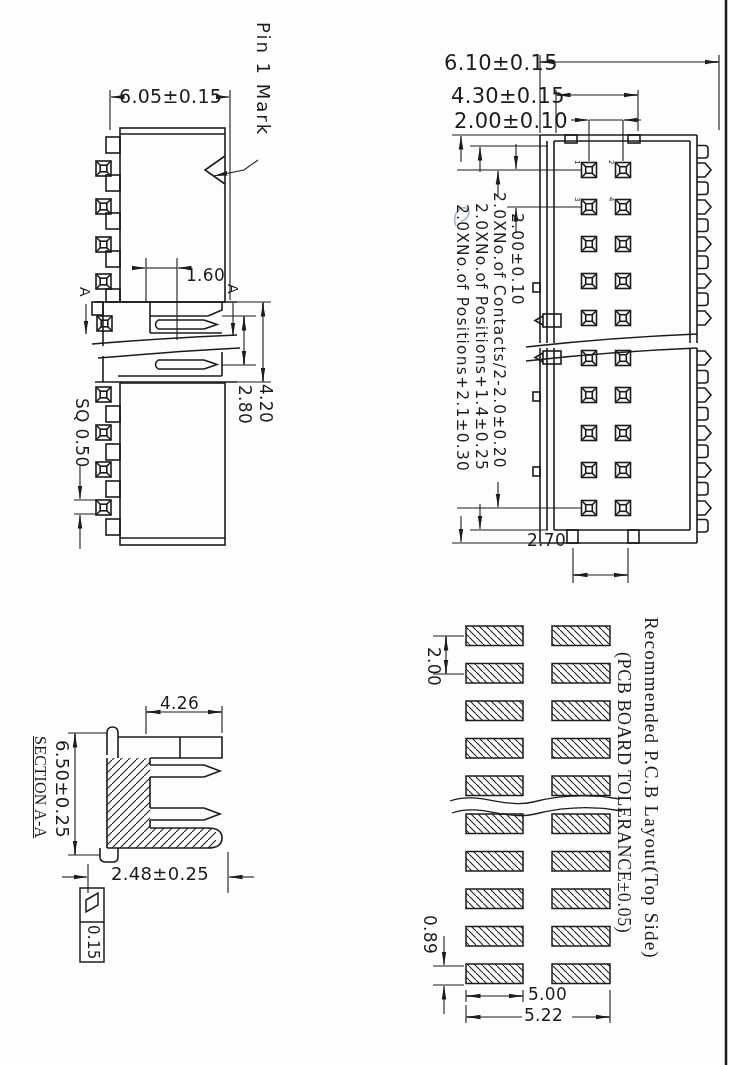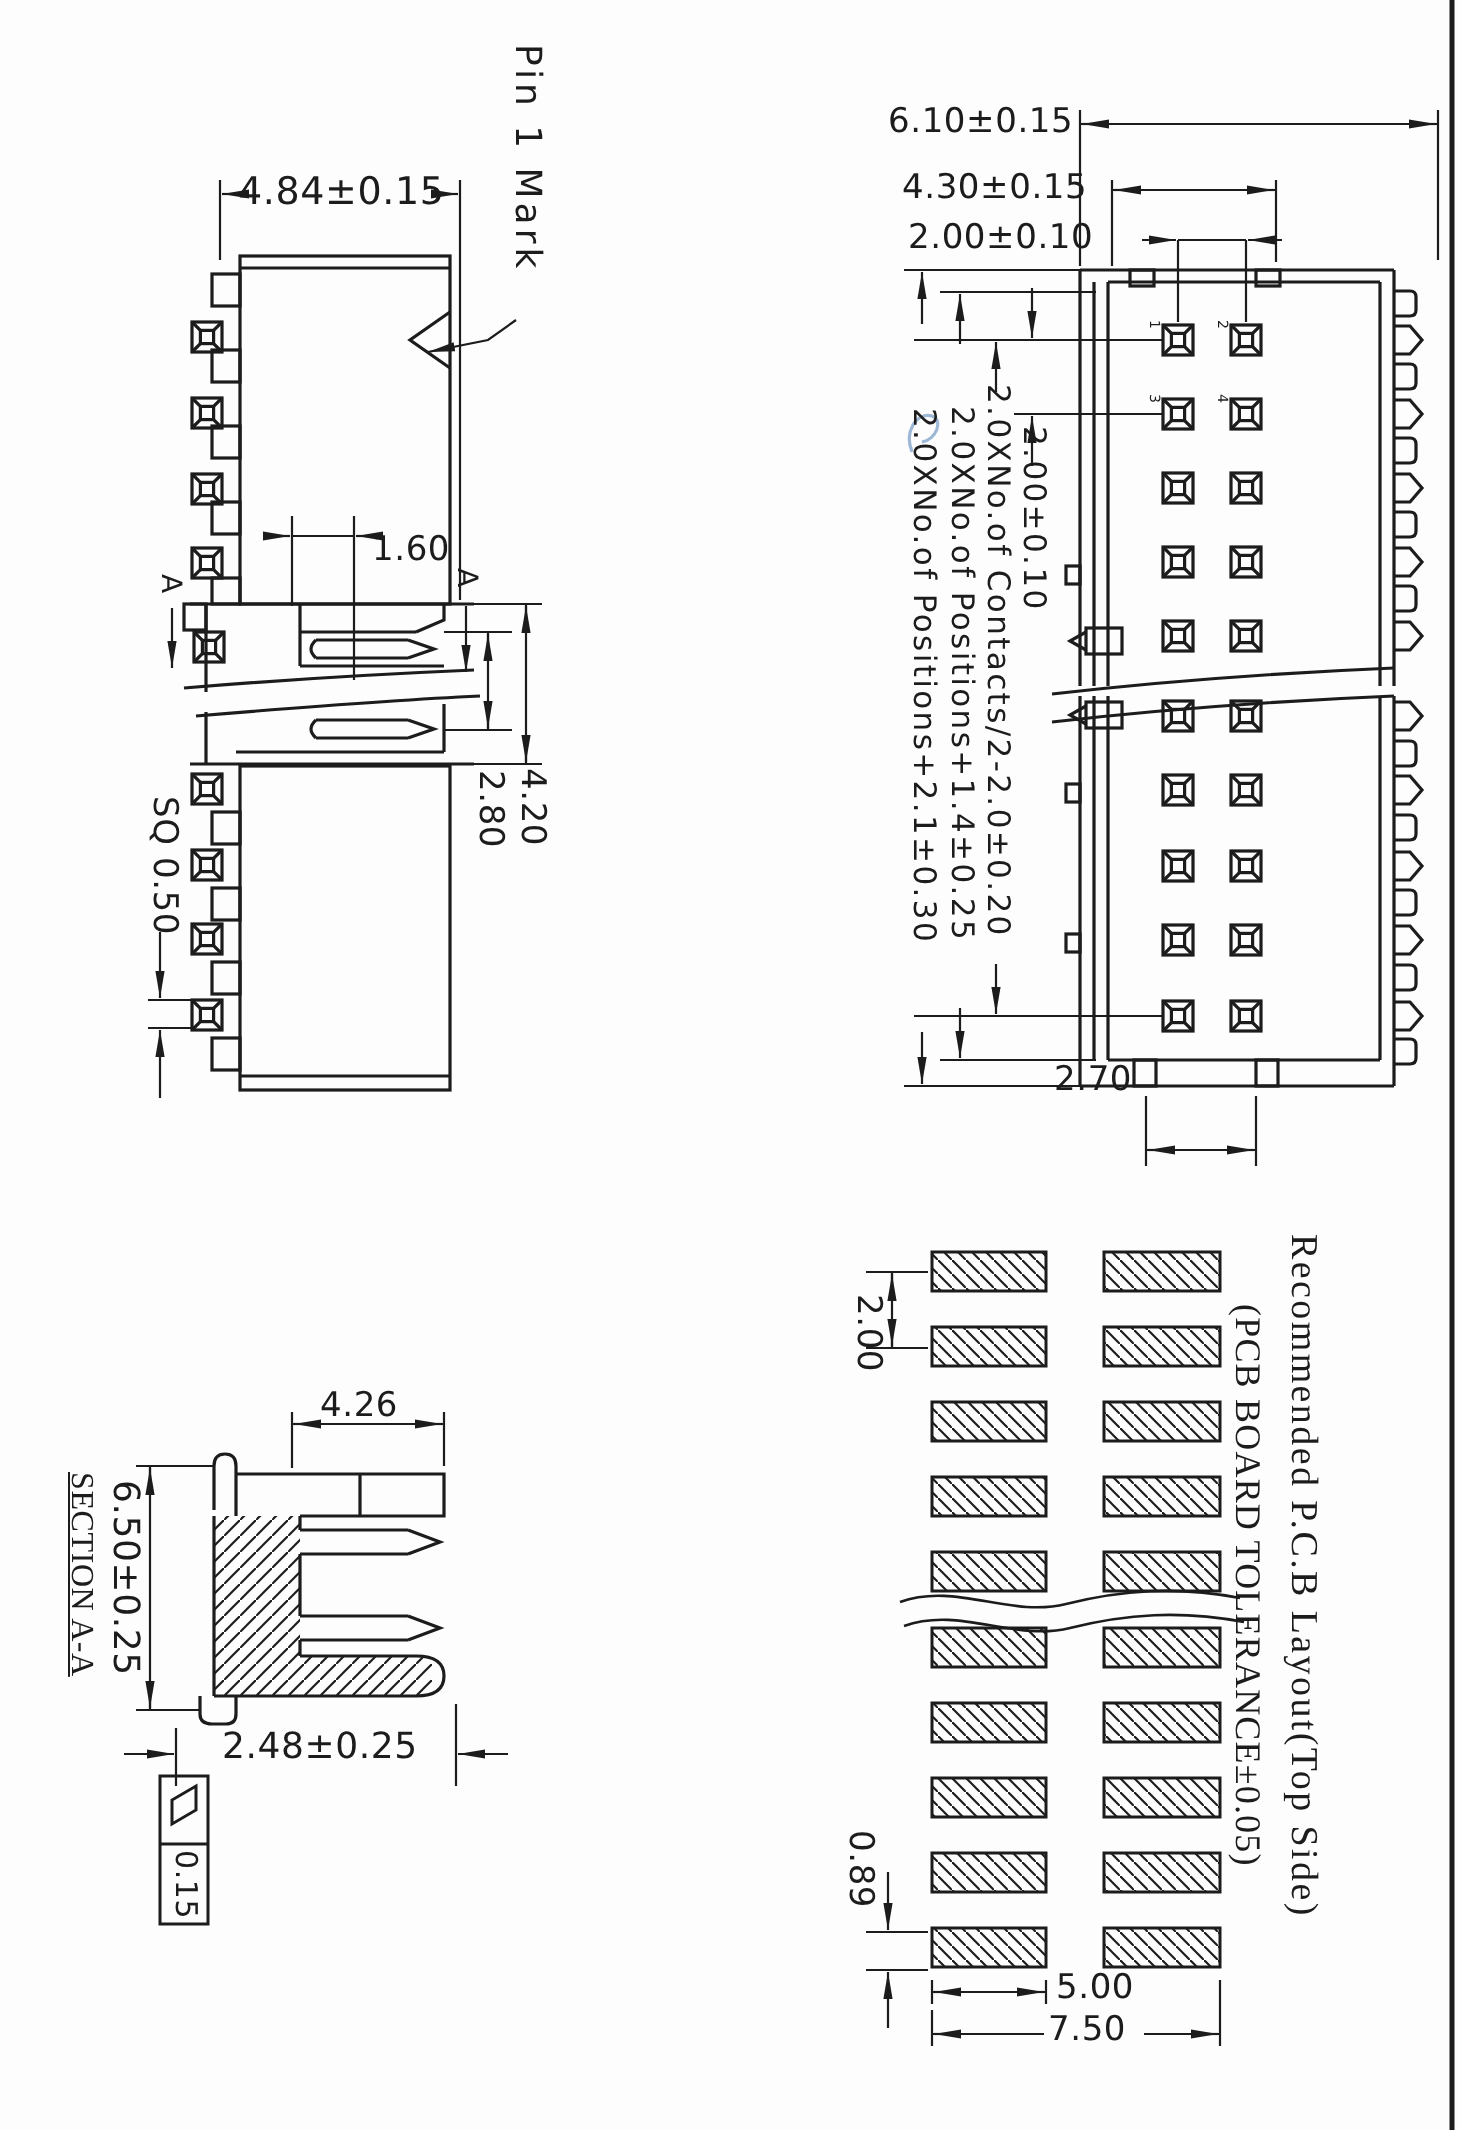--- a/index.html
+++ b/index.html
@@ -3,21 +3,21 @@
 <meta charset="utf-8">
 <style>
   html,body{margin:0;padding:0;background:#e8e8e8;}
   .sheet{position:relative;width:730px;height:1065px;background:#fdfdfd;overflow:hidden;
          font-family:"DejaVu Sans",sans-serif;color:#1c1c1c;}
   svg{position:absolute;left:0;top:0;}
   .lbl{position:absolute;white-space:nowrap;line-height:1;color:#1c1c1c;
        font-family:"DejaVu Sans",sans-serif;font-size:17px;letter-spacing:.3px;}
   .rot{transform:rotate(90deg);transform-origin:0 0;}
   .serif{font-family:"Liberation Serif","DejaVu Serif",serif;}
-  .f19{font-size:19px;} .f18{font-size:18px;} .f165{font-size:17px;}
+  .f19{font-size:19px;} .f18{font-size:18px;} .f165{font-size:21px;}
   .f16{font-size:16px;} .f155{font-size:15.5px;} .f15{font-size:15px;}
   .f14{font-size:14px;} .tiny{font-size:7px;letter-spacing:0;}
   .sp12{letter-spacing:1.2px;} .sp2{letter-spacing:2px;}
   .ul{text-decoration:underline;}
 </style>
 </head>
 <body>
 
 <div class="sheet">
 
@@ -259,21 +259,21 @@
 </g>
 
 <g>
   <path d="M726,0 V1065" stroke="#1c1c1c" stroke-width="2.5" fill="none"></path>
 </g>
 <g>
   <path d="M456,226 C452,216 458,206 466,208 C472,210 468,220 461,221" stroke="#9db8d6" stroke-width="1.6" fill="none"></path>
 </g>
 </svg>
 
-<div class="lbl f19" style="left:119px;top:87px">4.84±0.15</div>
+<div class="lbl f19" style="left:119px;top:87px">6.05±0.15</div>
 <div class="lbl f18 rot sp2" style="left:272px;top:22px">Pin 1 Mark</div>
 <div class="lbl" style="left:186px;top:267px">1.60</div>
 <div class="lbl f14 rot" style="left:92px;top:287px">A</div>
 <div class="lbl f14 rot" style="left:240px;top:284px">A</div>
 <div class="lbl rot" style="left:253px;top:385px">2.80</div>
 <div class="lbl rot" style="left:274px;top:384px">4.20</div>
 <div class="lbl rot" style="left:90px;top:398px">SQ 0.50</div>
 
 <div class="lbl f165" style="left:444px;top:53px">6.10±0.15</div>
 <div class="lbl f165" style="left:451px;top:86px">4.30±0.15</div>
@@ -290,17 +290,17 @@
 
 <div class="lbl" style="left:160px;top:695px">4.26</div>
 <div class="lbl f18 rot" style="left:71px;top:740px">6.50±0.25</div>
 <div class="lbl f16 rot serif ul" style="left:48px;top:736px">SECTION A-A</div>
 <div class="lbl f18" style="left:111px;top:865px">2.48±0.25</div>
 <div class="lbl f15 rot" style="left:100px;top:925px">0.15</div>
 
 <div class="lbl rot" style="left:442px;top:647px">2.00</div>
 <div class="lbl rot" style="left:438px;top:915px">0.89</div>
 <div class="lbl" style="left:528px;top:986px">5.00</div>
-<div class="lbl" style="left:524px;top:1007px">7.50</div>
+<div class="lbl" style="left:524px;top:1007px">5.22</div>
 <div class="lbl f19 rot serif" style="left:661px;top:617px;letter-spacing:1.2px">Recommended P.C.B Layout(Top Side)</div>
 <div class="lbl f18 rot serif" style="left:633px;top:652px;letter-spacing:0.6px">(PCB BOARD TOLERANCE±0.05)</div>
 
 </div>
 
 </body></html>

